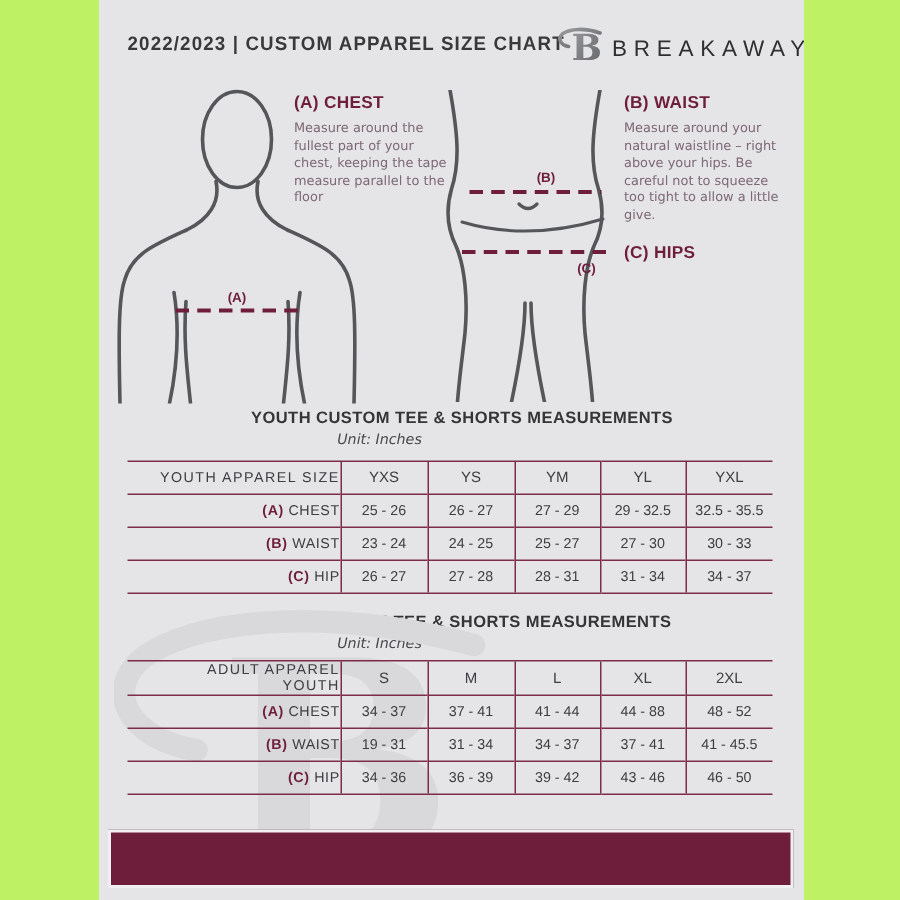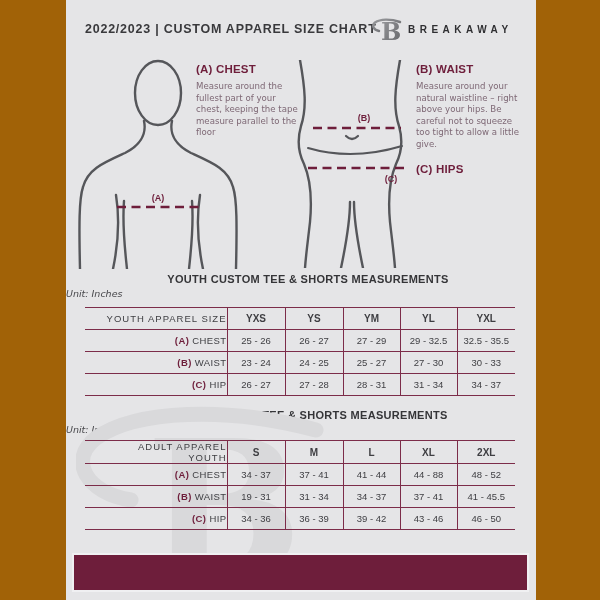--- a/index.html
+++ b/index.html
@@ -1,62 +1,62 @@
 <!DOCTYPE html>
 <html><head>
 <meta charset="utf-8">
 <style>
   * { margin:0; padding:0; box-sizing:border-box; }
   html,body { width:600px; height:600px; background:#000; overflow:hidden; }
-  .stage { position:relative; width:600px; height:600px; background:#a16207;
+  .stage { position:relative; width:600px; height:600px; background:#bef264;
            font-family:"Liberation Sans", sans-serif; }
   .page { position:absolute; left:66px; top:0; width:470px; height:600px;
           background:#e5e5e7; overflow:hidden; }
 
   
   .hdr-title { position:absolute; left:19px; top:21px; font-weight:700;
                font-size:13px; letter-spacing:0.8px; color:#39393c;
                transform:scaleX(0.96); transform-origin:left; white-space:nowrap; }
   .logo { position:absolute; left:306px; top:13px; }
-  .brand { position:absolute; left:342px; top:24px; font-weight:700;
-           font-size:10px; letter-spacing:4.5px; color:#2f2f32; }
+  .brand { position:absolute; left:342px; top:24px; font-weight:400;
+           font-size:15px; letter-spacing:4.5px; color:#2f2f32; }
 
   
   .inst { position:absolute; }
   .inst-a { left:130px; top:63px; width:103px; }
   .inst-b { left:350px; top:63px; width:112px; }
   .inst-c { left:350px; top:163px; width:112px; }
   .inst .ih { font-weight:700; font-size:11.5px; color:#6e1e3b; letter-spacing:0.2px; }
   .inst .ib { margin-top:6px; font-size:8.6px; line-height:1.34;
               color:#7e6875; font-family:"DejaVu Sans", sans-serif; }
 
   .fig { position:absolute; }
   .fig-torso { left:9px; top:55px; }
   .fig-lower { left:222px; top:60px; }
 
   
   .sec-title { position:absolute; left:0; width:484px; text-align:center;
                font-weight:700; font-size:11px; letter-spacing:0.3px; color:#353538; }
-  .sec-unit  { position:absolute; left:0; width:374px; text-align:left;
+  .sec-unit  { position:absolute; left:0; width:374px; text-align:center;
                font-style:italic; font-size:9.5px; color:#48484c;
                font-family:"DejaVu Sans", sans-serif; }
   .t1-title { top:273px; }  .t1-unit { top:288px; }
   .t2-title { top:409px; }  .t2-unit { top:424px; }
 
   
   .size-table { position:absolute; left:19px; width:430px; border-collapse:collapse;
                 table-layout:fixed; z-index:2; }
   .youth-table { top:307px; }
   .adult-table { top:440px; }
   .size-table td { height:22px; padding:0; text-align:center; font-size:9.5px;
                    color:#3e3e42; border-top:1.5px solid #7c2c49; background:transparent; }
   .size-table tr:last-child td { border-bottom:1.5px solid #7c2c49; }
   .size-table td + td { border-left:1.5px solid #7c2c49; }
   .size-table td.lbl { text-align:right; padding-left:13px; letter-spacing:0.4px; }
-  .size-table tr.hdr-row td { font-weight:700; font-size:10px; }
+  .size-table tr.hdr-row td { font-weight:400; font-size:10px; }
   .size-table tr.hdr-row td.lbl { font-weight:400; font-size:9.5px; letter-spacing:1px; }
   .pfx { color:#6e1e3b; font-weight:700; }
 
   
   .watermark { position:absolute; left:10px; top:388px; z-index:1; pointer-events:none; }
   .footer-bar { position:absolute; left:6px; top:553px; width:457px; height:39px;
                 background:#6e1e3b; border:2px solid #f0f0f2; z-index:3; }
 </style>
 </head>
 <body>

